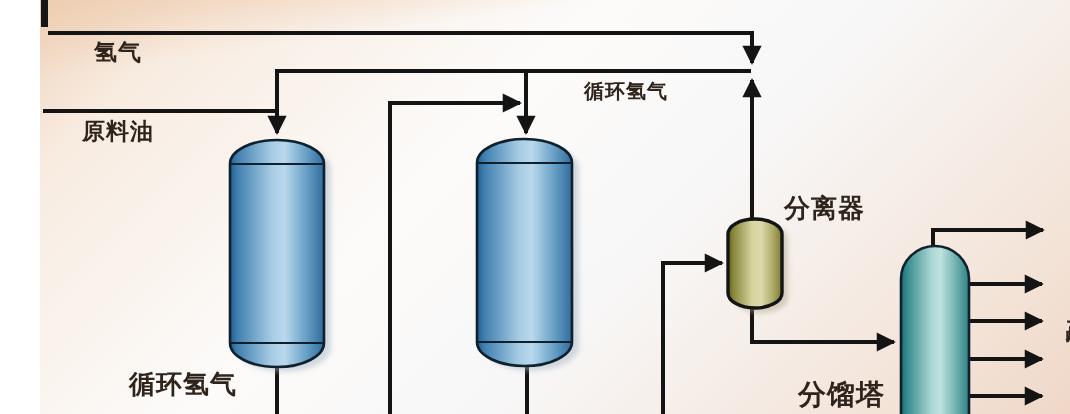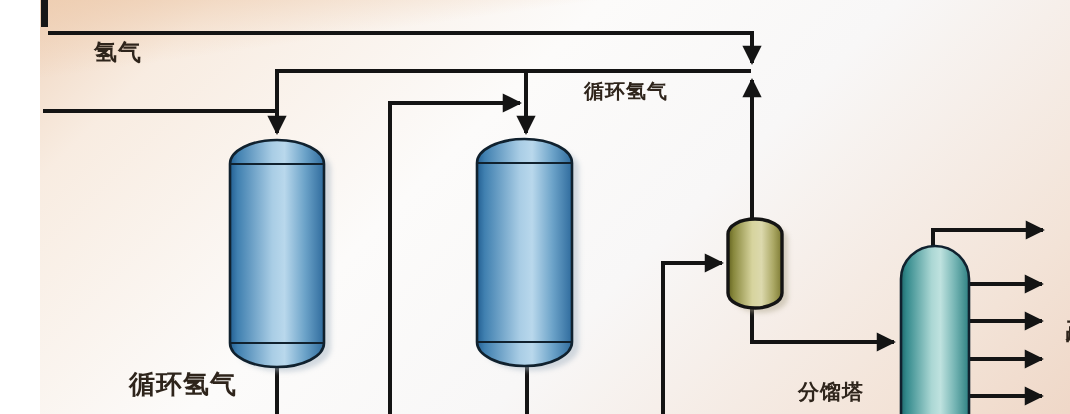--- a/index.html
+++ b/index.html
@@ -20,21 +20,21 @@
     color:#2e241b;
     white-space:nowrap;
     letter-spacing:1px;
     line-height:1.1;
   }
   .lbl-hydrogen{left:54px;top:40px;font-size:23px;}
   .lbl-feed-oil{left:42px;top:119px;font-size:23px;}
   .lbl-recycle{left:544px;top:80px;font-size:20px;}
   .lbl-separator{left:744px;top:194px;font-size:26px;}
   .lbl-reactor1{left:89px;top:370px;font-size:26px;}
-  .lbl-tower{left:758px;top:380px;font-size:21px;}
+  .lbl-tower{left:758px;top:380px;font-size:28px;}
   .lbl-product{
     left:1024px;top:297px;font-size:24px;
     writing-mode:vertical-rl;letter-spacing:3px;
   }
 </style>
 </head>
 <body>
 
 <div id="stage">
 
@@ -107,17 +107,19 @@
       <line x1="438" y1="163" x2="531" y2="163" stroke="#10212e" stroke-width="2.2"></line>
       <line x1="438" y1="342" x2="531" y2="342" stroke="#10212e" stroke-width="2.2"></line>
     </g>
 
     <path d="M688,234 A27,15 0 0 1 742,234 L742,293 A27,15 0 0 1 688,293 Z" fill="url(#gS)" stroke="#141414" stroke-width="3.4"></path>
 
     <path d="M861,420 L861,279 A34,33 0 0 1 929,279 L929,420 Z" fill="url(#gT)" stroke="#10212e" stroke-width="2.6"></path>
   </svg>
 
   <div class="lbl lbl-hydrogen">氢气</div>
+  <div class="lbl lbl-feed-oil">原料油</div>
   <div class="lbl lbl-recycle">循环氢气</div>
+  <div class="lbl lbl-separator">分离器</div>
   <div class="lbl lbl-reactor1">循环氢气</div>
   <div class="lbl lbl-tower">分馏塔</div>
   <div class="lbl lbl-product">产品</div>
 </div>
 
 </body></html>

